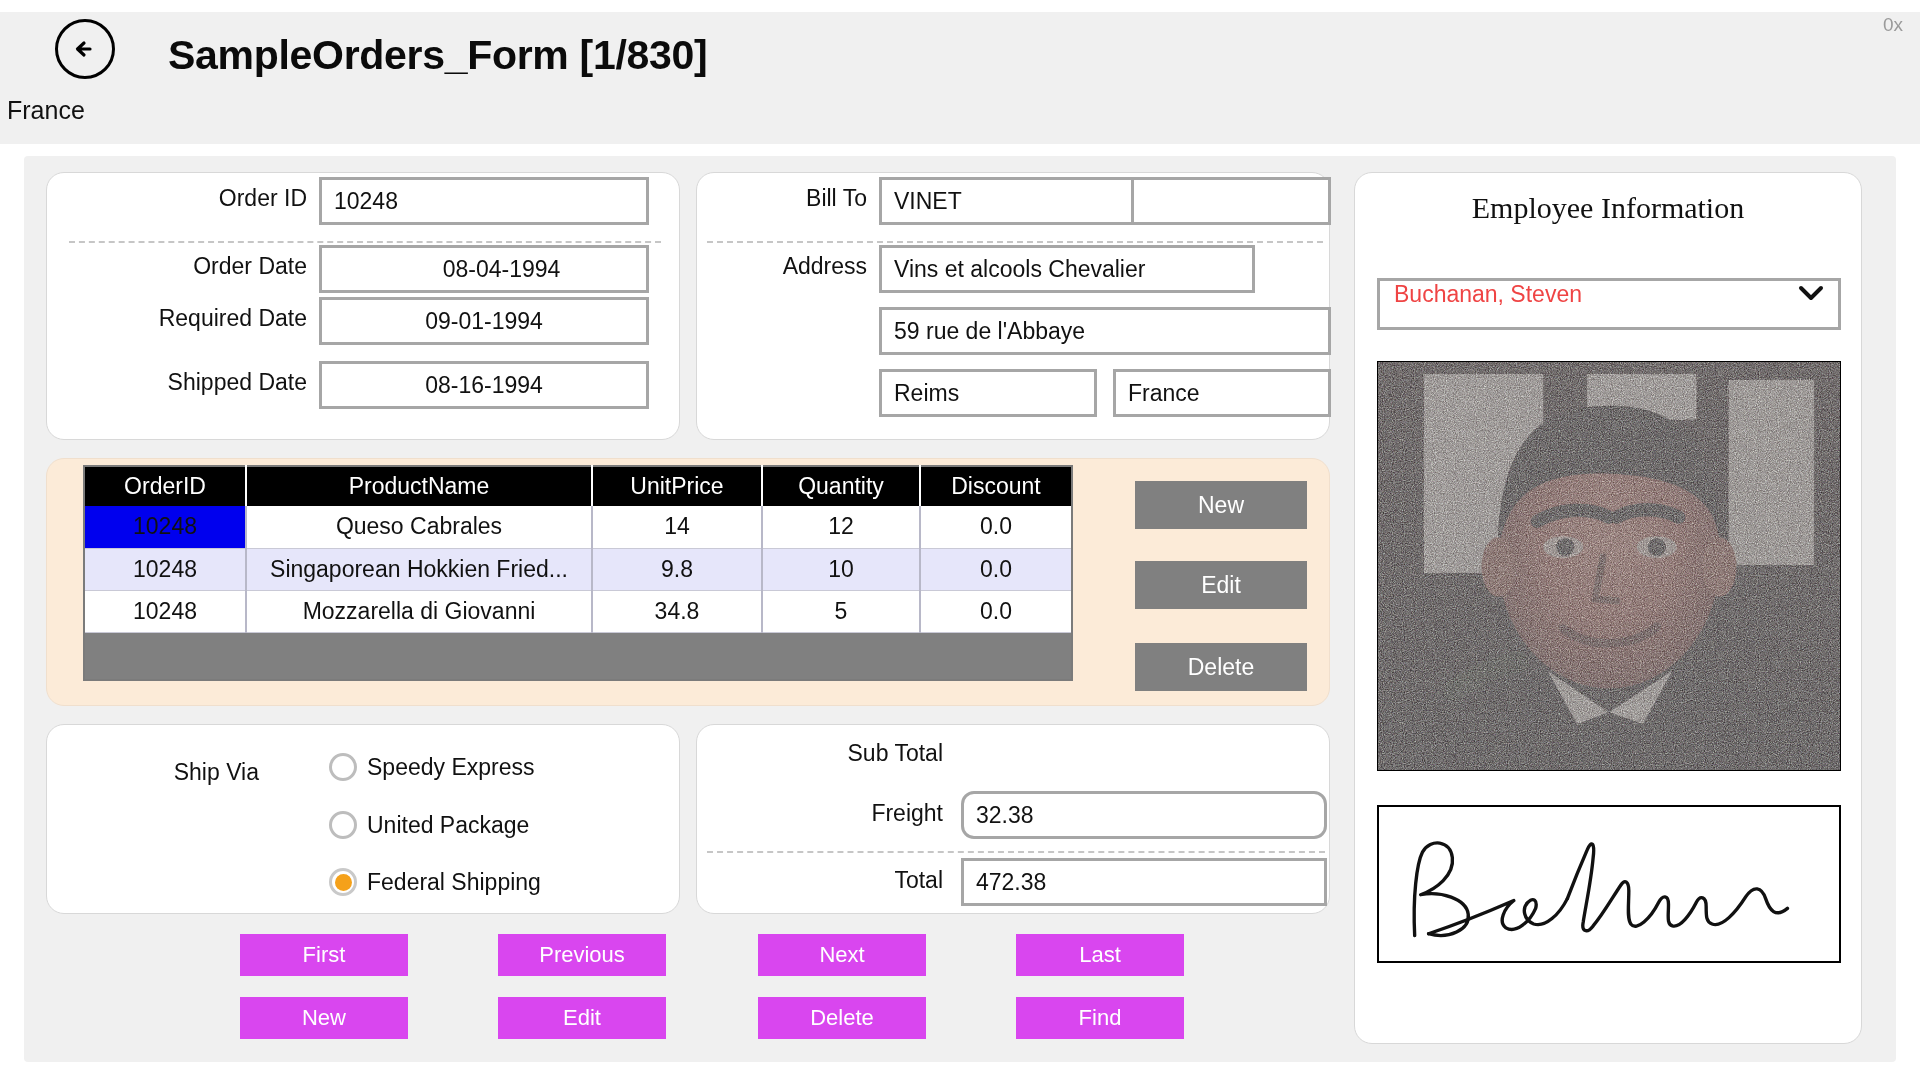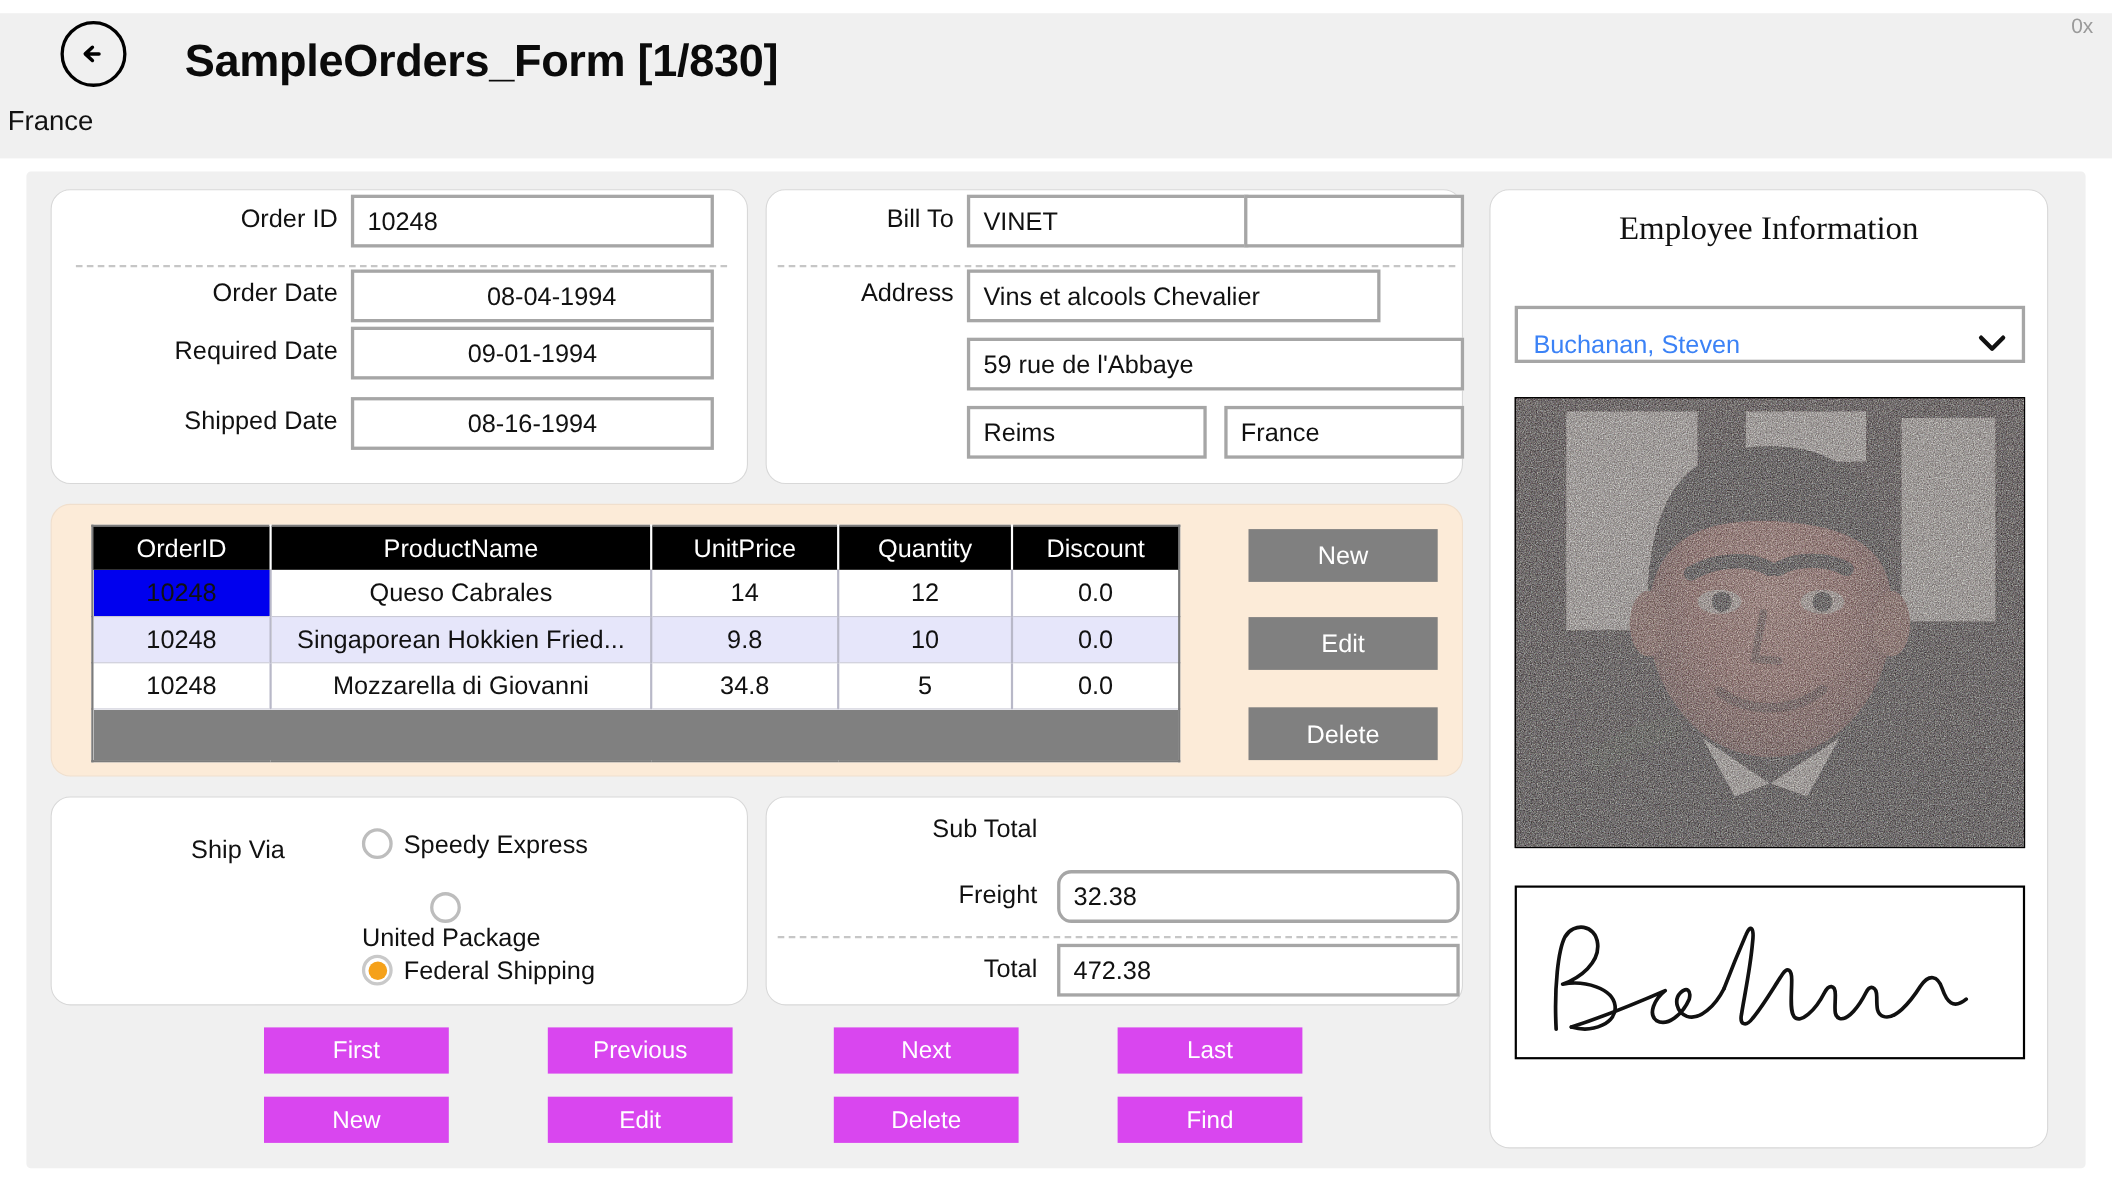--- a/index.html
+++ b/index.html
@@ -91,21 +91,21 @@
   }
 
   
   .grid-panel {
     position: absolute;
     background: #fcebd8;
     border: 1px solid #f0dfcd;
     border-radius: 18px;
   }
   table.grid {
-    position: absolute; left: 36px; top: 18px;
+    position: absolute; left: 36px; top: 6px;
     border-collapse: collapse;
     table-layout: fixed;
     width: 988px;
     background: #fff;
     border: 2px solid #7b7b7b;
     padding-left: 26px;
   }
   table.grid th {
     background: #000; color: #fff;
     font-size: 23px; font-weight: 400;
@@ -175,23 +175,23 @@
   .emp-title {
     position: absolute; left: 0; top: 18px; width: 100%;
     text-align: center;
     font-family: "Liberation Serif", serif;
     font-size: 30px; color: #111;
   }
   .emp-select {
     position: absolute; left: 22px; top: 105px;
     width: 464px; height: 52px;
     background: #fff; border: 3px solid #a6a6a6;
-    display: flex; align-items: flex-end;
+    display: flex; align-items: flex-start;
     padding: 0 14px;
-    font-size: 23px; color: #3b82f6;
+    font-size: 23px; color: #ef4444;
   }
   .emp-select .sel-value { flex: 1; }
   .chev { flex: none; }
   .emp-photo {
     position: absolute; left: 22px; top: 188px;
     width: 464px; height: 410px;
     border: 1px solid #000;
     overflow: hidden;
     background: #1a1010;
   }
@@ -314,21 +314,21 @@
 
     <div class="panel" style="left:22px; top:568px; width:634px; height:190px;">
 
       <div class="field-label" style="left:40px; top:34px; width:172px;">Ship Via</div>
 
       <div class="radio-row" style="left:282px; top:28px;">
         <span class="radio-dot"></span>
         <span>Speedy Express</span>
       </div>
 
-      <div class="radio-row" style="left:282px; top:86px;flex-direction:column;">
+      <div class="radio-row" style="left:282px; top:86px;">
         <span class="radio-dot"></span>
         <span>United Package</span>
       </div>
 
       <div class="radio-row" style="left:282px; top:143px;">
         <span class="radio-dot on"></span>
         <span>Federal Shipping</span>
       </div>
     </div>
 

